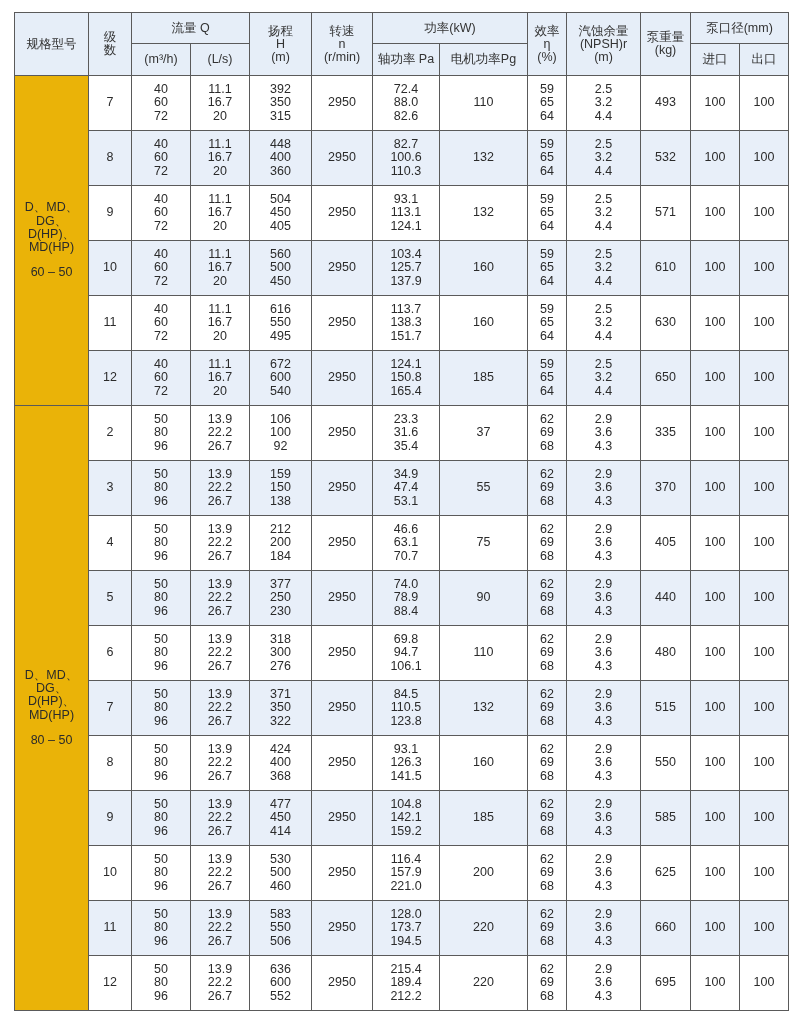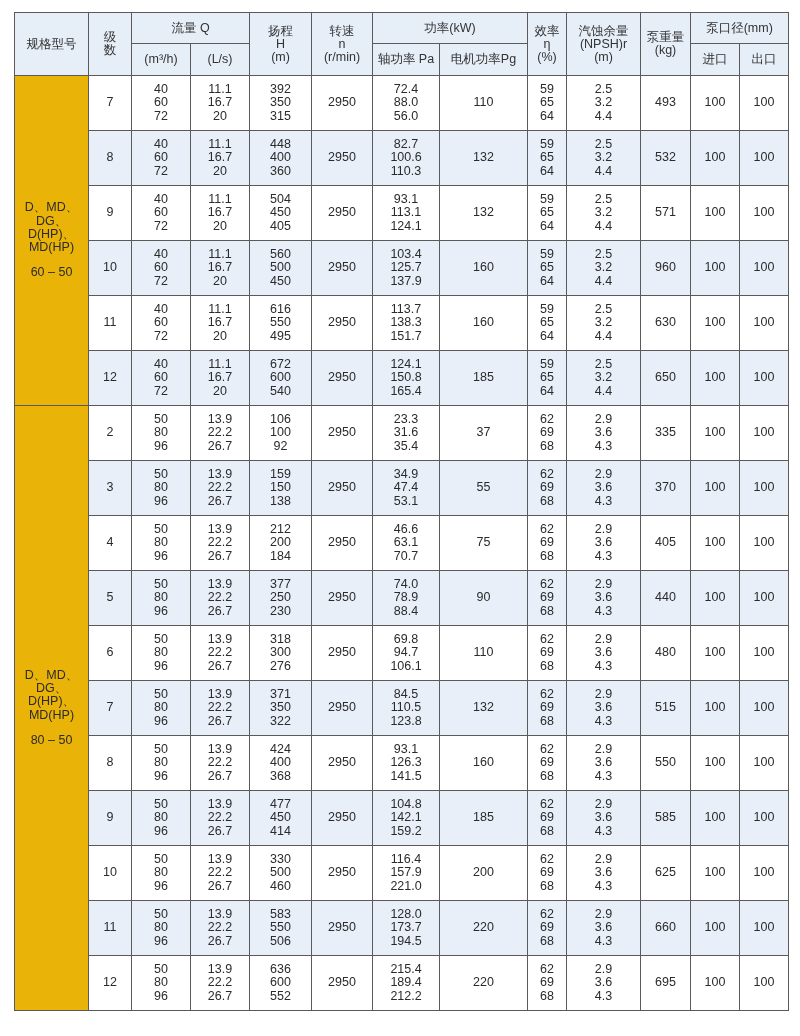--- a/index.html
+++ b/index.html
@@ -109,21 +109,21 @@
         </td>
         <td class="c">
           <span class="ml">392</span>
           <span class="ml">350</span>
           <span class="ml">315</span>
         </td>
         <td class="c">2950</td>
         <td class="c">
           <span class="ml">72.4</span>
           <span class="ml">88.0</span>
-          <span class="ml">56.0</span>
+          <span class="ml">82.6</span>
         </td>
         <td class="c">110</td>
         <td class="c">
           <span class="ml">59</span>
           <span class="ml">65</span>
           <span class="ml">64</span>
         </td>
         <td class="c">
           <span class="ml">2.5</span>
           <span class="ml">3.2</span>
@@ -236,21 +236,21 @@
         <td class="c">
           <span class="ml">59</span>
           <span class="ml">65</span>
           <span class="ml">64</span>
         </td>
         <td class="c">
           <span class="ml">2.5</span>
           <span class="ml">3.2</span>
           <span class="ml">4.4</span>
         </td>
-        <td class="c">960</td>
+        <td class="c">610</td>
         <td class="c">100</td>
         <td class="c">100</td>
       </tr>
       <tr class="data">
         <td class="c">11</td>
         <td class="c">
           <span class="ml">40</span>
           <span class="ml">60</span>
           <span class="ml">72</span>
         </td>
@@ -641,21 +641,21 @@
           <span class="ml">50</span>
           <span class="ml">80</span>
           <span class="ml">96</span>
         </td>
         <td class="c">
           <span class="ml">13.9</span>
           <span class="ml">22.2</span>
           <span class="ml">26.7</span>
         </td>
         <td class="c">
-          <span class="ml">330</span>
+          <span class="ml">530</span>
           <span class="ml">500</span>
           <span class="ml">460</span>
         </td>
         <td class="c">2950</td>
         <td class="c">
           <span class="ml">116.4</span>
           <span class="ml">157.9</span>
           <span class="ml">221.0</span>
         </td>
         <td class="c">200</td>

